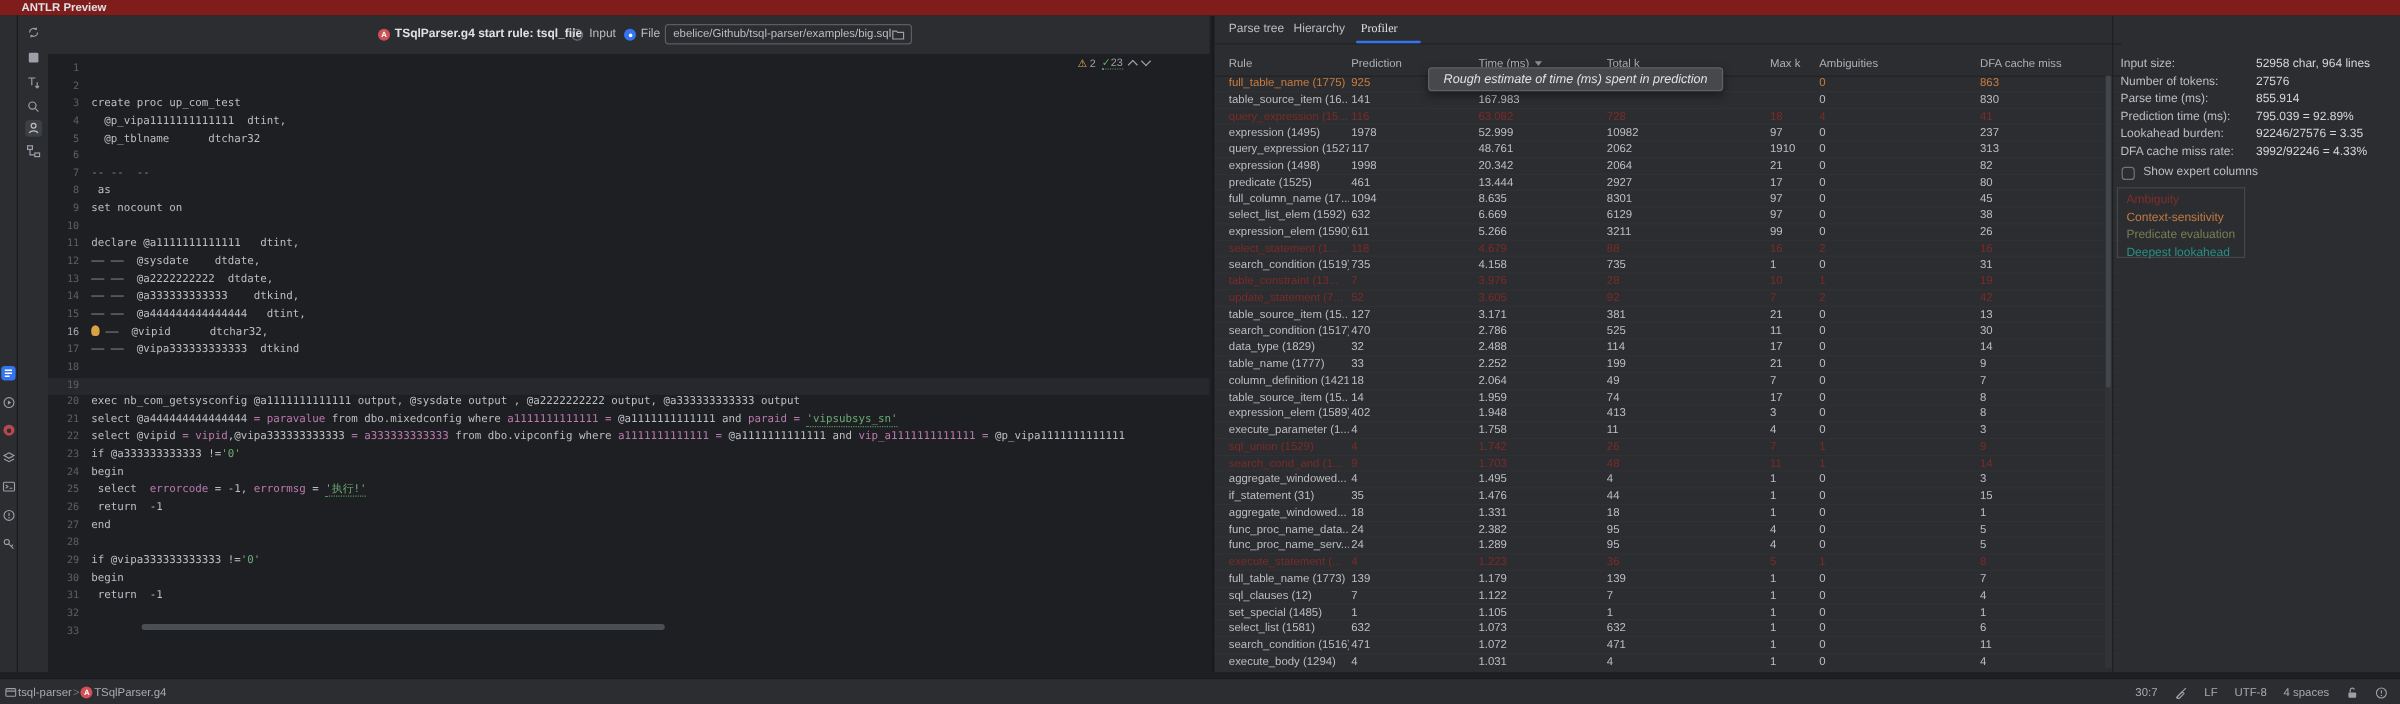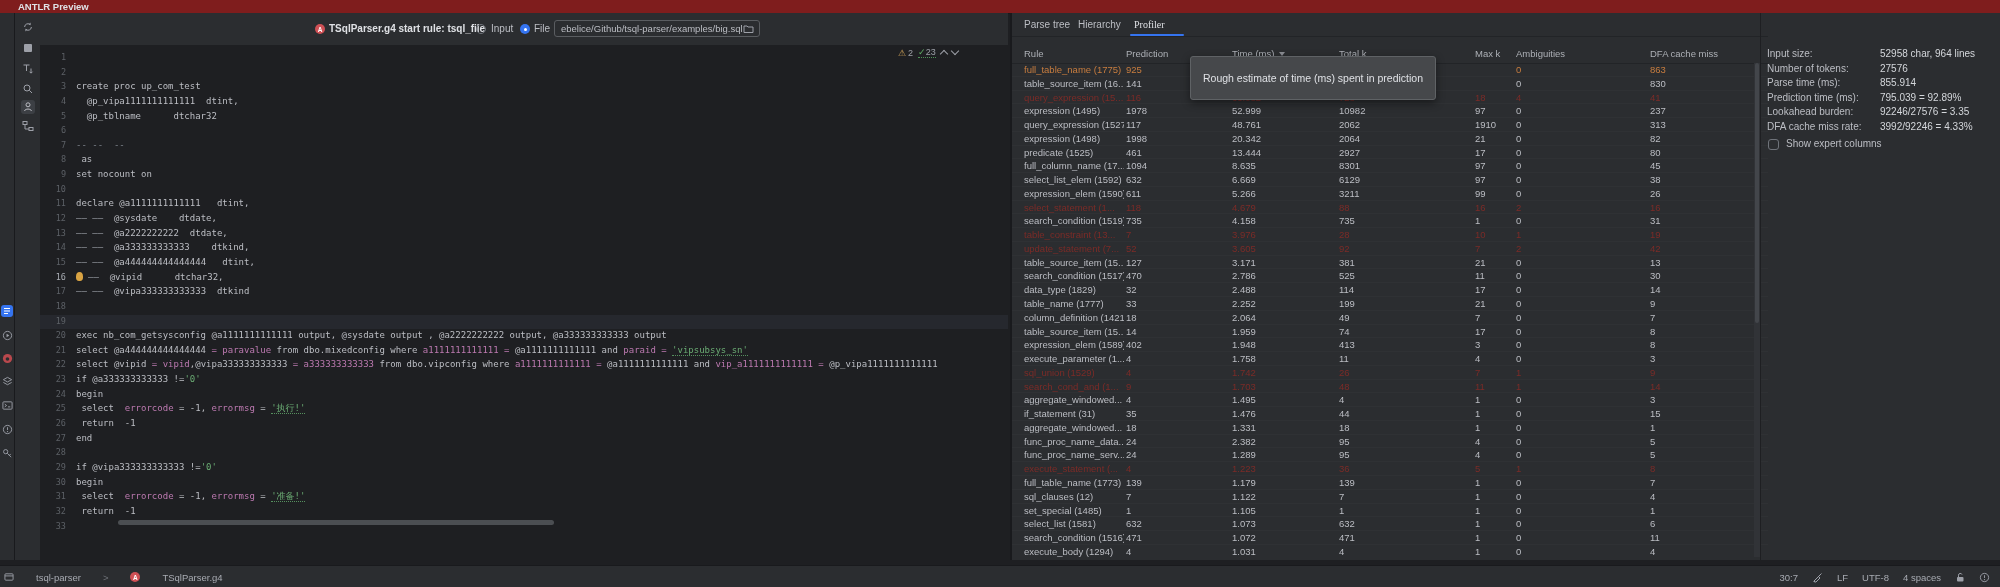--- a/index.html
+++ b/index.html
@@ -92,27 +92,27 @@
   #stats{position:absolute;left:755px;top:34px;width:235px;}
   .stat-row{position:relative;height:14.6px;line-height:14.6px;font-size:10px;}
   .stat-label{color:#bcbec4;}
   .stat-value{position:absolute;left:113px;color:#d4d7db;white-space:nowrap;}
   #expert-box{position:absolute;left:756px;top:126px;width:11px;height:11px;border:1px solid #6f737a;border-radius:3px;box-sizing:border-box;}
   #expert-label{position:absolute;left:774px;top:124px;font-size:10px;line-height:14px;color:#bcbec4;}
   #legend{position:absolute;left:752px;top:143px;width:107px;height:59px;border:1px solid #43464a;box-sizing:border-box;padding:3px 0 0 7px;}
   .legend-item{height:14.5px;line-height:14.5px;font-size:10px;white-space:nowrap;}
 
   
-  #tooltip{left:1190px;top:56px;height:18px;line-height:18px;padding:12px 12px;background:#46484b;border:1px solid #5f6265;
-    border-radius:3px;font-size:10.5px;color:#dfe1e5;white-space:nowrap;z-index:20;box-shadow:0 3px 8px rgba(0,0,0,.45);}
+  #tooltip{left:1190px;top:56px;height:18px;line-height:18px;padding:0 12px;background:#46484b;border:1px solid #5f6265;
+    border-radius:3px;font-size:10.5px;color:#dfe1e5;white-space:nowrap;z-index:20;box-shadow:0 3px 8px rgba(0,0,0,.45);font-style:italic;}
 
   
   #gap-bottom{left:0;top:560px;width:2000px;height:5px;background:#1e1f22;}
   #status-bar{left:0;top:565px;width:2000px;height:22px;background:#2b2d30;border-top:1px solid #191a1d;}
-  #sb-left{position:absolute;left:4px;top:0;height:22px;display:flex;align-items:center;gap:22px;font-size:9.5px;color:#a8abb2;}
+  #sb-left{position:absolute;left:4px;top:0;height:22px;display:flex;align-items:center;gap:1px;font-size:9.5px;color:#a8abb2;}
   #sb-right{position:absolute;right:10px;top:0;height:22px;display:flex;align-items:center;gap:14px;font-size:9.5px;color:#a8abb2;}
   .sb-sep{color:#6f7278;}
   svg{display:block;}
 </style>
 </head>
 <body>
 
 <div id="app">
 
   <div class="abs" id="top-bar">
@@ -280,21 +280,20 @@
         <div class="code-line"><span class="tok-t">select @a444444444444444 </span><span class="tok-p">= paravalue</span><span class="tok-t"> from dbo.mixedconfig where </span><span class="tok-p">a1111111111111 =</span><span class="tok-t"> @a1111111111111 and </span><span class="tok-p">paraid =</span><span class="tok-t"> </span><span class="tok-gu">'vipsubsys_sn'</span></div>
         <div class="code-line"><span class="tok-t">select @vipid </span><span class="tok-p">= vipid</span><span class="tok-t">,@vipa333333333333 </span><span class="tok-p">= a333333333333</span><span class="tok-t"> from dbo.vipconfig where </span><span class="tok-p">a1111111111111 =</span><span class="tok-t"> @a1111111111111 and </span><span class="tok-p">vip_a1111111111111 =</span><span class="tok-t"> @p_vipa1111111111111</span></div>
         <div class="code-line"><span class="tok-t">if @a333333333333 !=</span><span class="tok-g">'0'</span></div>
         <div class="code-line"><span class="tok-t">begin</span></div>
         <div class="code-line"><span class="tok-t"> select  </span><span class="tok-p">errorcode</span><span class="tok-t"> = -1, </span><span class="tok-p">errormsg</span><span class="tok-t"> = </span><span class="tok-gu">'执行!'</span></div>
         <div class="code-line"><span class="tok-t"> return  -1</span></div>
         <div class="code-line"><span class="tok-t">end</span></div>
         <div class="code-line"></div>
         <div class="code-line"><span class="tok-t">if @vipa333333333333 !=</span><span class="tok-g">'0'</span></div>
         <div class="code-line"><span class="tok-t">begin</span></div>
-        <div class="code-line"><span class="tok-t"> select  </span><span class="tok-p">errorcode</span><span class="tok-t"> = -1, </span><span class="tok-p">errormsg</span><span class="tok-t"> = </span><span class="tok-gu">'准备!'</span></div>
         <div class="code-line"><span class="tok-t"> return  -1</span></div>
         <div class="code-line"></div>
       </div>
     <div class="abs" id="h-scroll"></div>
     <div class="abs" id="inspections">
       <span class="warn-ic"></span>
         <span style="margin-left:-3px">2</span>
       <span class="typos-group"><span class="ok-ic"></span><span>23</span></span>
       <span class="chev up"></span>
       <span class="chev down"></span>
@@ -650,20 +649,26 @@
     <div id="stats">
         <div class="stat-row"><span class="stat-label">Input size:</span><span class="stat-value">52958 char, 964 lines</span></div>
         <div class="stat-row"><span class="stat-label">Number of tokens:</span><span class="stat-value">27576</span></div>
         <div class="stat-row"><span class="stat-label">Parse time (ms):</span><span class="stat-value">855.914</span></div>
         <div class="stat-row"><span class="stat-label">Prediction time (ms):</span><span class="stat-value">795.039 = 92.89%</span></div>
         <div class="stat-row"><span class="stat-label">Lookahead burden:</span><span class="stat-value">92246/27576 = 3.35</span></div>
         <div class="stat-row"><span class="stat-label">DFA cache miss rate:</span><span class="stat-value">3992/92246 = 4.33%</span></div>
       </div>
     <span id="expert-box"></span>
     <span id="expert-label">Show expert columns</span>
+    <div id="legend">
+        <div class="legend-item" style="color: rgb(128, 46, 41);">Ambiguity</div>
+        <div class="legend-item" style="color: rgb(194, 122, 68);">Context-sensitivity</div>
+        <div class="legend-item" style="color: rgb(122, 125, 82);">Predicate evaluation</div>
+        <div class="legend-item" style="color: rgb(42, 143, 132);">Deepest lookahead</div>
+      </div>
   </div>
 
   <div class="abs" id="tooltip">Rough estimate of time (ms) spent in prediction</div>
 
   <div class="abs" id="gap-bottom"></div>
   <div class="abs" id="status-bar">
     <div id="sb-left">
       <span>
         <svg width="10" height="10" viewBox="0 0 11 11">
             <rect x="1" y="2" width="9" height="7" rx="1" stroke="#9da0a8" fill="none"></rect>

